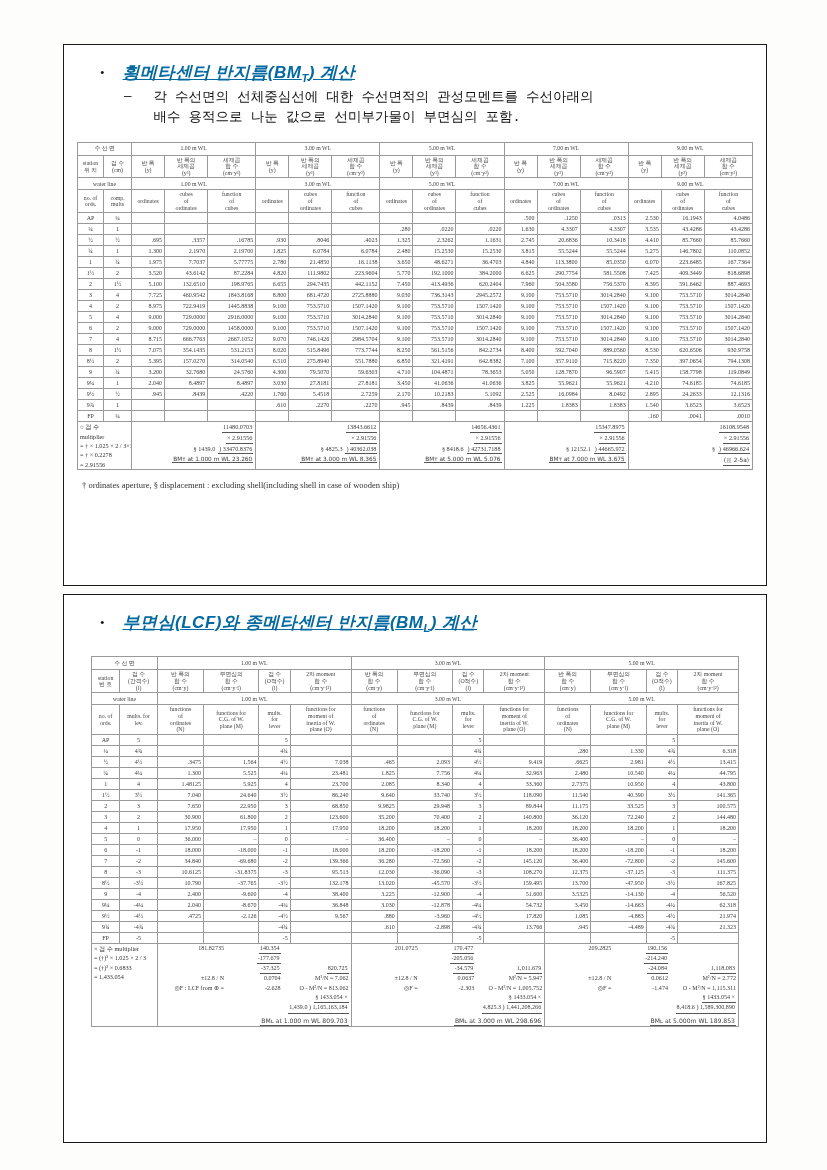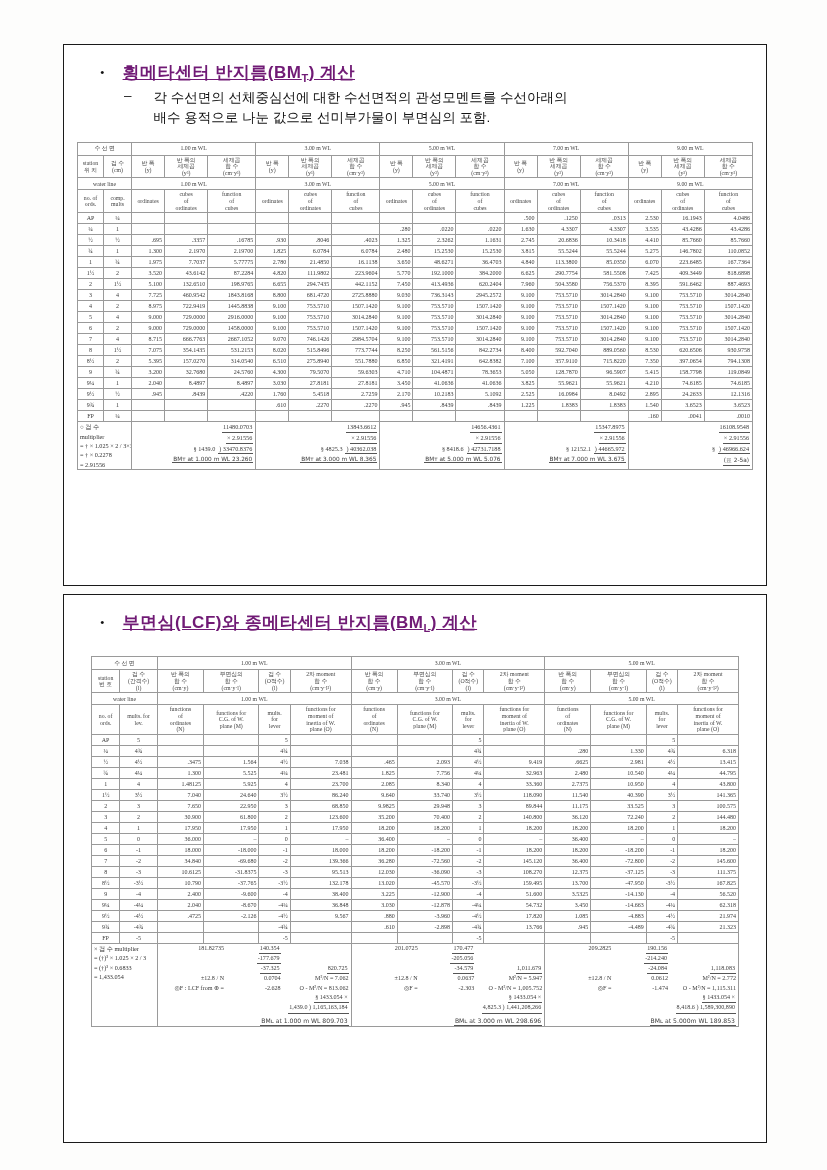--- a/index.html
+++ b/index.html
@@ -5,25 +5,25 @@
   html,body{margin:0;padding:0;background:#ffffff;}
   .page{position:relative;width:827px;height:1170px;background:#fdfdfc;overflow:hidden;
         font-family:"Liberation Serif", serif;color:#2b2b2b;}
   .slide{position:absolute;left:63px;width:702px;background:#fff;border:1.5px solid #1a1a1a;}
   #slide1{top:44px;height:540px;}
   #slide2{top:594px;height:547px;}
 
   .title-row{display:flex;align-items:flex-start;margin:16px 0 2px 36px;}
   .bullet{font-size:13px;margin:4px 18px 0 0;color:#111;}
   .sec-title{font-family:"Liberation Sans", sans-serif;font-weight:bold;font-size:17px;
-             color:#701a75;text-decoration:underline;letter-spacing:0.5px;}
+             color:#0369a1;text-decoration:underline;letter-spacing:0.5px;font-style:italic;}
   .sec-title sub{font-size:11px;}
   .desc{margin:4px 0 0 60px;font-family:"Liberation Sans", sans-serif;font-size:13.5px;color:#111;display:flex;}
   .dash{margin-right:22px;}
-  .desc-lines div{line-height:1.45;}
+  .desc-lines div{line-height:1.45;font-family:Liberation Mono, monospace;}
 
   table.sheet{border-collapse:collapse;margin:12px auto 0 auto;table-layout:fixed;
               font-size:6px;color:#3c3c3c;}
   #t1{width:676px;margin-top:14px;}
   #t2{width:648px;}
   table.sheet th, table.sheet td{border:0.5px solid #9a9a9a;padding:0 2px;overflow:hidden;
               white-space:nowrap;height:10px;font-weight:normal;}
   table.sheet th{white-space:pre-line;text-align:center;font-size:5.8px;line-height:1.15;
               padding:1px 1px;color:#444;}
   tr.hline th, tr.hline td{border-top:1px solid #555;}
@@ -591,20 +591,21 @@
             <td class="calc" colspan="3">
               <div class="cl"><span class="u">16108.9548</span></div>
               <div class="cl"><span class="u">× 2.91556</span></div>
               <div class="cl dv"><span>§</span><span class="u">) 46966.624</span></div>
               <div class="bm-line"><span class="u">(표 2-5a)</span></div>
             </td>
           </tr>
         </tbody>
     </table>
 
+    <div class="footnote">† ordinates aperture,   § displacement : excluding shell(including shell in case of wooden ship)</div>
   </div>
 
   <div class="slide" id="slide2">
     <div class="title-row">
       <span class="bullet">•</span>
       <div class="sec-title"><span>부면심(LCF)와 종메타센터 반지름(BM</span><sub>L</sub><span>) 계산</span></div>
     </div>
 
     <table class="sheet" id="t2" style="margin-top:22px;">
       <colgroup>

